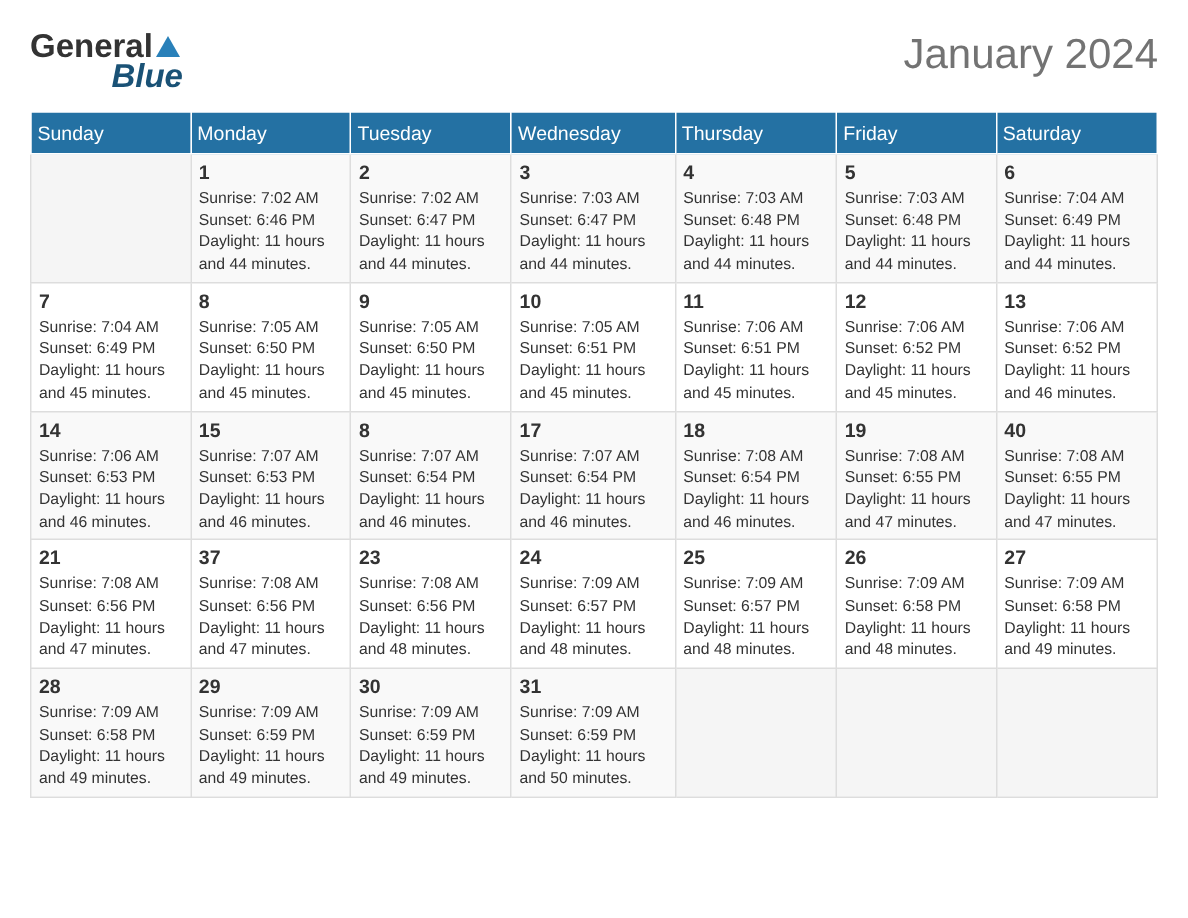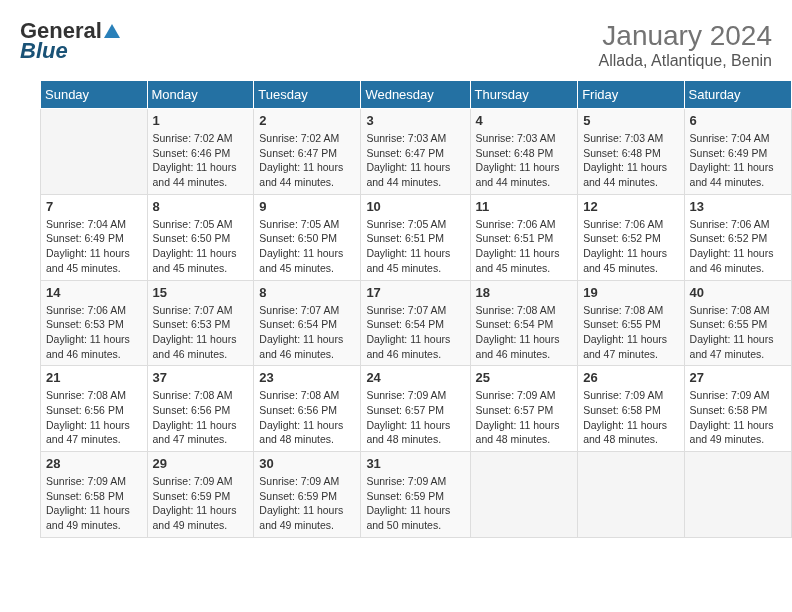--- a/index.html
+++ b/index.html
@@ -12,21 +12,21 @@
     }
     .header {
       display: flex;
       justify-content: space-between;
       align-items: flex-start;
       margin-bottom: 10px;
     }
     .logo {
       display: flex;
       flex-direction: column;
-      align-items: flex-start;
+      align-items: flex-end;
     }
     .logo-text {
       display: flex;
       align-items: center;
       line-height: 1;
     }
     .title-section {
       text-align: right;
     }
     .month-title {
@@ -35,21 +35,20 @@
       font-weight: normal;
     }
     .location {
       font-size: 16px;
       color: #555;
     }
     .calendar-table {
       width: 100%;
       border-collapse: collapse;
       font-size: 11px;
-      margin-left: 20px;
     }
     .calendar-table thead tr th {
       background-color: #2471a3;
       color: white;
       padding: 6px 4px;
       text-align: left;
       font-size: 13px;
       font-weight: normal;
       border: 1px solid #fff;
     }
@@ -91,21 +90,20 @@
       <svg width="18" height="18" viewBox="0 0 18 18" style="margin: 0 1px;">
         <polygon points="9,2 17,16 1,16" fill="#2980b9"></polygon>
       </svg>
     </div>
     <div style="margin-top:-4px;">
       <span style="font-size:22px;font-weight:bold;color:#1a5276;font-style:italic;">Blue</span>
     </div>
   </div>
   <div class="title-section">
     <div class="month-title">January 2024</div>
-    <div class="location">Allada, Atlantique, Benin</div>
   </div>
 </div>
 
 <table class="calendar-table">
   <thead>
     <tr>
     <th>Sunday</th>
         <th>Monday</th>
         <th>Tuesday</th>
         <th>Wednesday</th>

